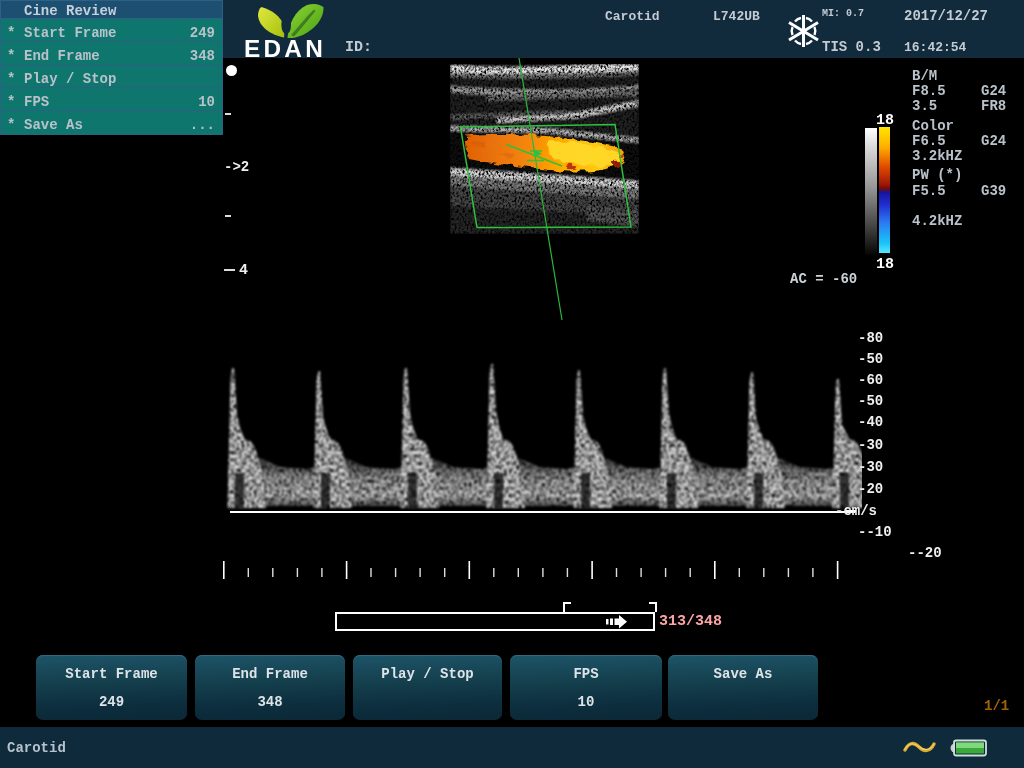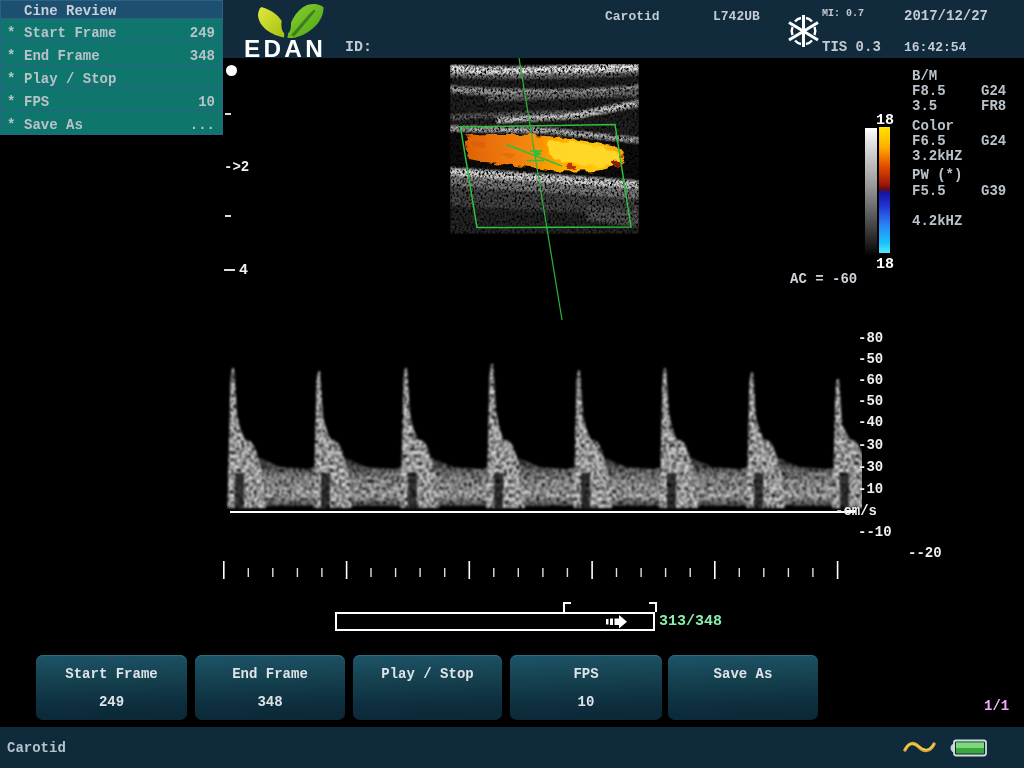--- a/index.html
+++ b/index.html
@@ -206,21 +206,21 @@
 <rect x="8" y="181" width="625" height="2" fill="#fff"></rect>
 </svg>
 
 <div class="tw" style="left:858px;top:330px">-80</div>
 <div class="tw" style="left:858px;top:351px">-50</div>
 <div class="tw" style="left:858px;top:372px">-60</div>
 <div class="tw" style="left:858px;top:393px">-50</div>
 <div class="tw" style="left:858px;top:414px">-40</div>
 <div class="tw" style="left:858px;top:437px">-30</div>
 <div class="tw" style="left:858px;top:459px">-30</div>
-<div class="tw" style="left:858px;top:481px">-10</div>
+<div class="tw" style="left:858px;top:481px">-20</div>
 <div class="abs" style="left:845px;top:510px;width:11px;height:2px;background:#fff"></div>
 <div class="tw" style="left:835px;top:503px">-cm/s</div>
 <div class="tw" style="left:858px;top:524px">--10</div>
 <div class="tw" style="left:908px;top:545px">--20</div>
 
 <svg class="abs" style="left:222px;top:558px" width="640" height="26" viewBox="0 0 640 26">
     <rect x="1.0" y="3" width="1.6" height="18" fill="#fff"></rect>
     <rect x="25.6" y="10" width="1.4" height="9" fill="#ddd"></rect>
     <rect x="50.1" y="10" width="1.4" height="9" fill="#ddd"></rect>
     <rect x="74.7" y="10" width="1.4" height="9" fill="#ddd"></rect>
@@ -251,41 +251,41 @@
 <div class="abs" style="left:563px;top:602px;width:8px;height:2px;background:#fff"></div>
 <div class="abs" style="left:563px;top:602px;width:2px;height:10px;background:#fff"></div>
 <div class="abs" style="left:649px;top:602px;width:8px;height:2px;background:#fff"></div>
 <div class="abs" style="left:655px;top:602px;width:2px;height:10px;background:#fff"></div>
 <div class="abs" style="left:335px;top:612px;width:320px;height:19px;border:2px solid #fff;background:#000"></div>
 <svg class="abs" style="left:606px;top:614px" width="22" height="15" viewBox="0 0 22 15">
   <rect x="0" y="5" width="2.5" height="5.5" fill="#fff"></rect>
   <rect x="4" y="4.5" width="3" height="6.5" fill="#fff"></rect>
   <path d="M8.5,4.5 L13,4.5 L13,1 L21,7.8 L13,14.5 L13,11 L8.5,11 Z" fill="#fff"></path>
 </svg>
-<div class="tw" style="left:659px;top:613px;font-size:15px;color:#86efac">313/348</div>
+<div class="tw" style="left:659px;top:613px;font-size:15px;color:#fca5a5">313/348</div>
 
 <div class="abs" style="left:36px;top:655px;width:151px;height:65px;border-radius:7px;background:linear-gradient(178deg,#1d5468 0%,#15414f 38%,#0d2e3e 75%,#0b2836 100%);box-shadow:inset 0 1px 0 #2f6a7e">
     <div style="position:absolute;left:0;top:11px;width:100%;text-align:center;color:#dde3e7;font-size:14px;white-space:pre">Start Frame</div>
     <div style="position:absolute;left:0;top:39px;width:100%;text-align:center;color:#dde3e7;font-size:14px">249</div>
   </div>
 <div class="abs" style="left:195px;top:655px;width:150px;height:65px;border-radius:7px;background:linear-gradient(178deg,#1d5468 0%,#15414f 38%,#0d2e3e 75%,#0b2836 100%);box-shadow:inset 0 1px 0 #2f6a7e">
     <div style="position:absolute;left:0;top:11px;width:100%;text-align:center;color:#dde3e7;font-size:14px;white-space:pre">End Frame</div>
     <div style="position:absolute;left:0;top:39px;width:100%;text-align:center;color:#dde3e7;font-size:14px">348</div>
   </div>
 <div class="abs" style="left:353px;top:655px;width:149px;height:65px;border-radius:7px;background:linear-gradient(178deg,#1d5468 0%,#15414f 38%,#0d2e3e 75%,#0b2836 100%);box-shadow:inset 0 1px 0 #2f6a7e">
     <div style="position:absolute;left:0;top:11px;width:100%;text-align:center;color:#dde3e7;font-size:14px;white-space:pre">Play / Stop</div>
   </div>
 <div class="abs" style="left:510px;top:655px;width:152px;height:65px;border-radius:7px;background:linear-gradient(178deg,#1d5468 0%,#15414f 38%,#0d2e3e 75%,#0b2836 100%);box-shadow:inset 0 1px 0 #2f6a7e">
     <div style="position:absolute;left:0;top:11px;width:100%;text-align:center;color:#dde3e7;font-size:14px;white-space:pre">FPS</div>
     <div style="position:absolute;left:0;top:39px;width:100%;text-align:center;color:#dde3e7;font-size:14px">10</div>
   </div>
 <div class="abs" style="left:668px;top:655px;width:150px;height:65px;border-radius:7px;background:linear-gradient(178deg,#1d5468 0%,#15414f 38%,#0d2e3e 75%,#0b2836 100%);box-shadow:inset 0 1px 0 #2f6a7e">
     <div style="position:absolute;left:0;top:11px;width:100%;text-align:center;color:#dde3e7;font-size:14px;white-space:pre">Save As</div>
   </div>
-<div class="t" style="left:984px;top:698px;color:#f0abfc">1/1</div>
+<div class="t" style="left:984px;top:698px;color:#a16207">1/1</div>
 
 <div class="abs" style="left:0;top:727px;width:1024px;height:41px;background:#0e2a3b"></div>
 <div class="t" style="left:7px;top:740px;color:#b6c2cc;font-size:14px">Carotid</div>
 <svg class="abs" style="left:903px;top:739px" width="33" height="16" viewBox="0 0 33 16">
   <path d="M2,11 C6,3 11,3 16,8 C21,13 27,13 31,5" stroke="#d9a832" stroke-width="3.4" fill="none" stroke-linecap="round"></path>
   <path d="M2,10.5 C6,3.5 11,3.5 16,7.7 C21,12 27,12 31,5" stroke="#f2ce5e" stroke-width="1.4" fill="none" stroke-linecap="round"></path>
 </svg>
 <svg class="abs" style="left:950px;top:739px" width="37" height="18" viewBox="0 0 37 18">
   <path d="M5,4.5 A4.5,4.5 0 0,0 5,13.5 Z" fill="#c8ccce"></path>
   <rect x="4" y="1.5" width="32" height="15" rx="2.2" fill="none" stroke="#cfe0d8" stroke-width="1.8"></rect>

